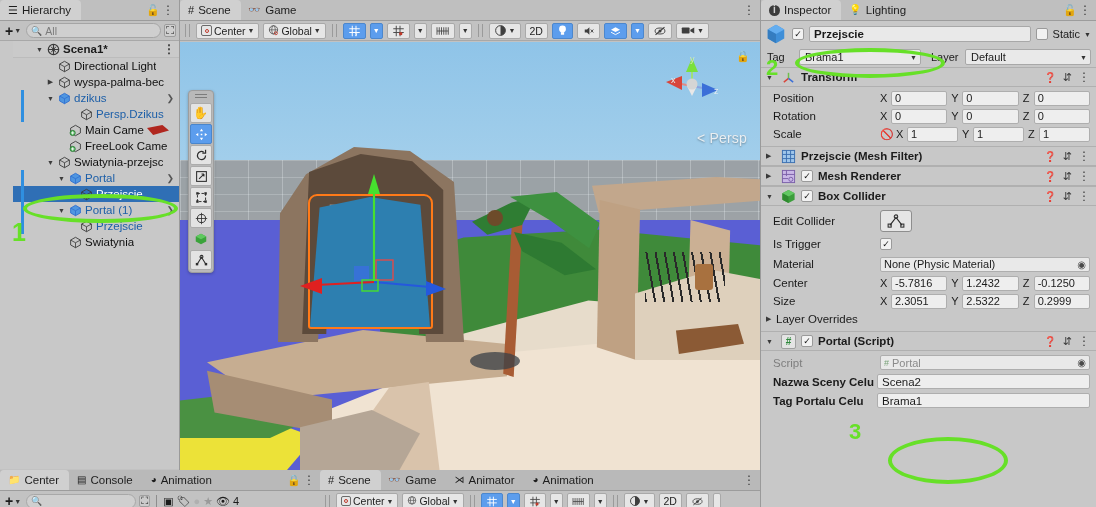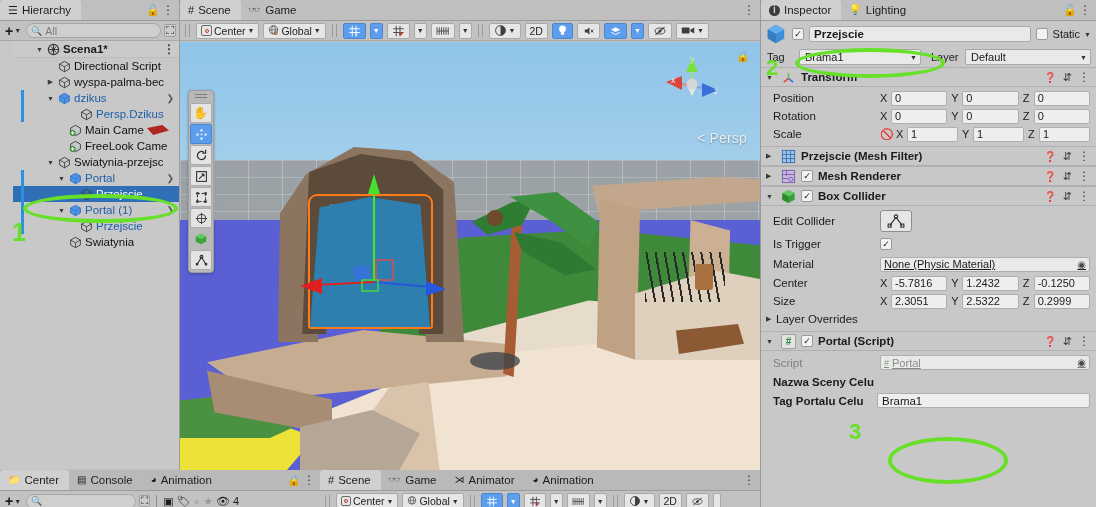--- a/index.html
+++ b/index.html
@@ -142,21 +142,21 @@
   .frow { display:flex; align-items:center; height:18px; padding:0 6px 0 12px; font-size:11.5px; }
   .flabel { width:107px; flex:none; }
   .fnum { display:flex; align-items:center; gap:4px; flex:1; }
   .axis { font-size:11px; width:7px; }
   .numbox {
     flex:1; height:15px; background:#eeeeee; border:1px solid #aeaeae; border-radius:2px;
     display:flex; align-items:center; padding:0 3px; font-size:11px; overflow:hidden; white-space:nowrap;
   }
   .objfield {
     flex:1; height:15px; background:#e9e9e9; border:1px solid #aeaeae; border-radius:2px;
-    display:flex; align-items:center; padding:0 3px; font-size:11px; gap:3px;text-decoration:underline;
+    display:flex; align-items:center; padding:0 3px; font-size:11px; gap:3px;
   }
   .objfield .pick { margin-left:auto; font-size:10px; color:#4a4a4a; }
   .txtfield {
     flex:1; height:15px; background:#eeeeee; border:1px solid #aeaeae; border-radius:2px;
     display:flex; align-items:center; padding:0 4px; font-size:11.5px;
   }
   .disabled { color:#7e7e7e; }
 
   .mini-tri { width:10px; font-size:7px; color:#3a3a3a; flex:none; }
 
@@ -214,21 +214,21 @@
       </div>
       <div id="tree-rows">
           <div class="hrow">
             <span style="display:inline-block;width:30px;flex:none;"></span>
             <span class="tri empty">▶</span>
             <svg class="cubeicon" viewBox="0 0 16 16">
               <path d="M8 1.6 14 5v6L8 14.4 2 11V5z" fill="none" stroke="#3a3a3a" stroke-width="1.1"></path>
               <path d="M2 5 8 8.3 14 5" fill="none" stroke="#3a3a3a" stroke-width="1"></path>
               <path d="M8 8.3v6.1" stroke="#3a3a3a" stroke-width="1"></path>
             </svg>
-            <span class="lbl">Directional Script</span>
+            <span class="lbl">Directional Light</span>
           </div>
           <div class="hrow">
             <span style="display:inline-block;width:30px;flex:none;"></span>
             <span class="tri">▶</span>
             <svg class="cubeicon" viewBox="0 0 16 16">
               <path d="M8 1.6 14 5v6L8 14.4 2 11V5z" fill="none" stroke="#3a3a3a" stroke-width="1.1"></path>
               <path d="M2 5 8 8.3 14 5" fill="none" stroke="#3a3a3a" stroke-width="1"></path>
               <path d="M8 8.3v6.1" stroke="#3a3a3a" stroke-width="1"></path>
             </svg>
             <span class="lbl">wyspa-palma-bec</span>
@@ -843,20 +843,23 @@
         <div class="frow" style="height:19px;">
           <span class="flabel disabled">Script</span>
           <span class="objfield disabled" style="color:#8a8a8a;">
             <span style="font-size:9px;color:#7aa37a;">#</span>
             <span>Portal</span>
             <span class="pick">◉</span>
           </span>
         </div>
         <div class="frow" style="height:19px;">
           <span class="flabel" style="font-weight:bold;width:104px;">Nazwa Sceny Celu</span>
+          <span class="txtfield">
+            <span>Scena2</span>
+          </span>
         </div>
         <div class="frow" style="height:19px;">
           <span class="flabel" style="font-weight:bold;width:104px;">Tag Portalu Celu</span>
           <span class="txtfield">
             <span>Brama1</span>
           </span>
         </div>
       </div>
     </div>
   </div>

